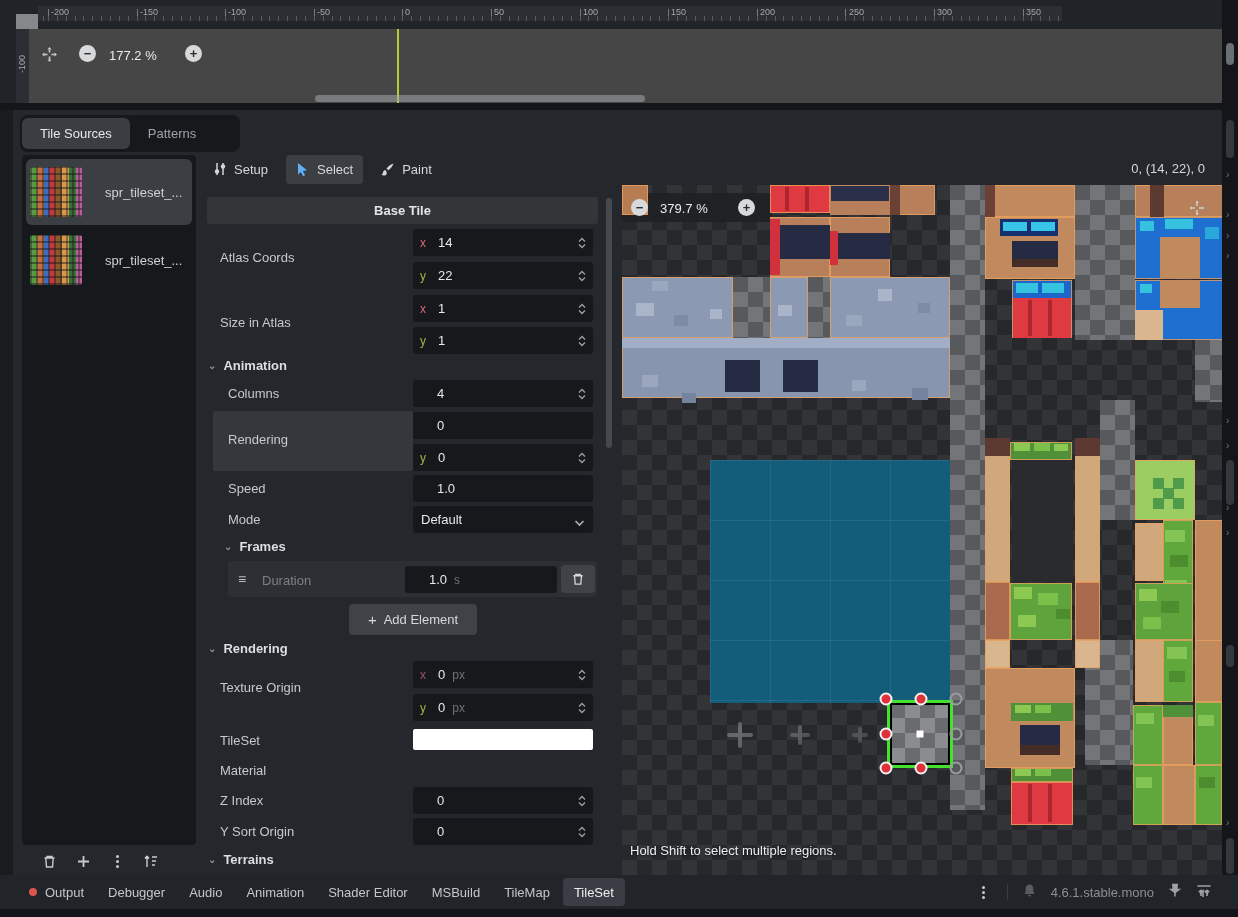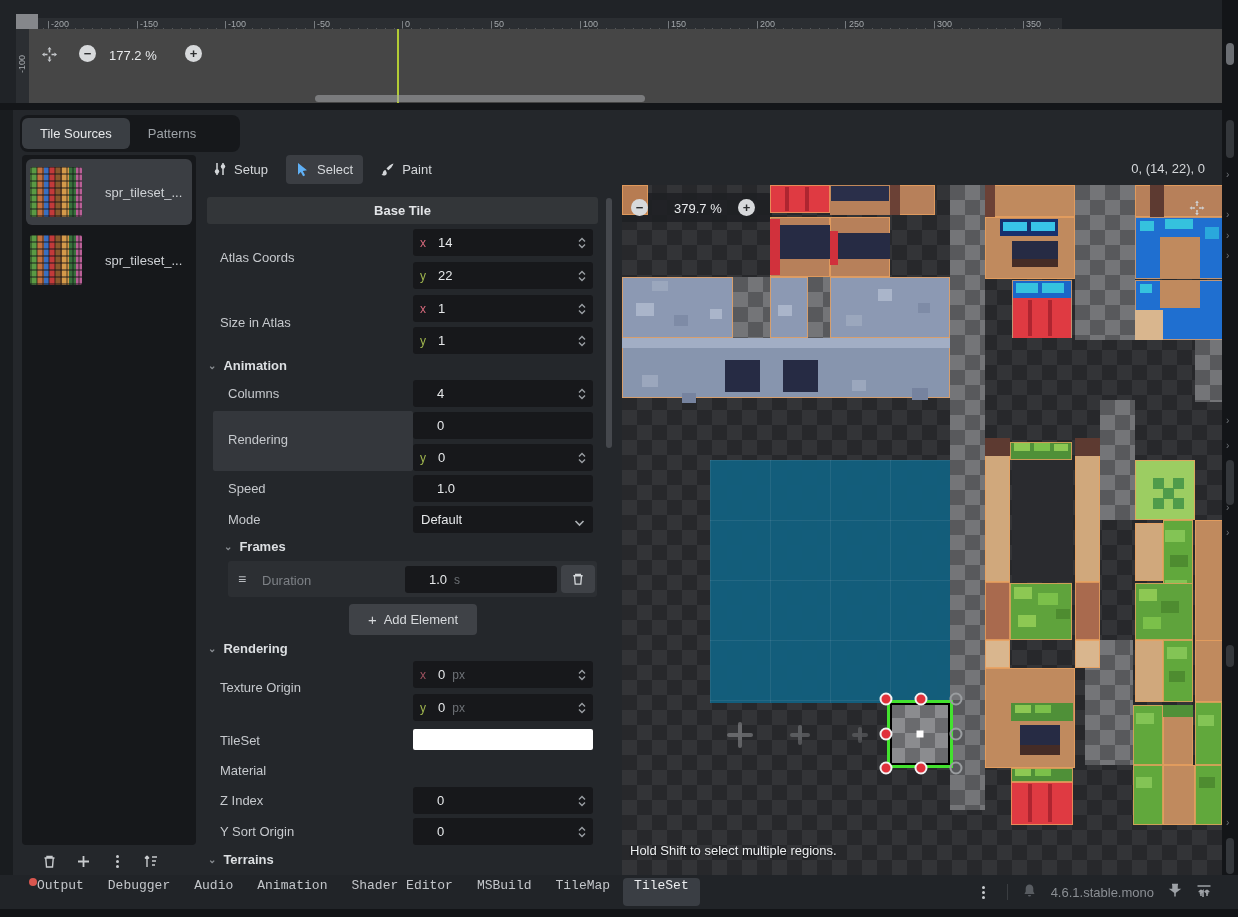--- a/index.html
+++ b/index.html
@@ -7,21 +7,21 @@
         font-family:"Liberation Sans",sans-serif;font-size:13px;color:#cfd2d6;}
   .abs{position:absolute;}
   
   .topbar{position:absolute;left:0;top:0;width:1238px;height:14px;background:#1a1d20;overflow:hidden;}
   .tb-ico{position:absolute;top:2px;width:14px;height:10px;background:#8a8e93;border-radius:2px;opacity:.7;}
   .tb-pill{position:absolute;left:22px;top:-4px;width:26px;height:16px;background:#3a3e44;border-radius:3px;}
   .tb-blue{position:absolute;left:316px;top:-2px;width:15px;height:13px;background:#4b9ce8;border-radius:50%;}
   .tb-view{position:absolute;left:583px;top:-7px;color:#c9ccd0;}
   
   .corner{position:absolute;left:16px;top:14px;width:22px;height:15px;background:#85878b;}
-  .hruler{position:absolute;left:38px;top:18px;width:1024px;height:15px;background:#2b2e32;overflow:hidden;
+  .hruler{position:absolute;left:38px;top:6px;width:1024px;height:15px;background:#2b2e32;overflow:hidden;
     background-image:repeating-linear-gradient(to right,#565a5e 0 1px,transparent 1px 8.86px),
                      repeating-linear-gradient(to right,#777b7f 0 1px,transparent 1px 88.6px);
     background-size:100% 5px,100% 12px;background-position:10px 10px,10px 3px;background-repeat:repeat-x;}
   .tick-label{position:absolute;top:1px;font-size:9px;color:#a4a8ac;}
   .vruler{position:absolute;left:16px;top:29px;width:13px;height:76px;background:#2b2e32;overflow:hidden;}
   .vlab{position:absolute;left:1px;top:26px;font-size:9px;color:#a4a8ac;writing-mode:vertical-rl;transform:rotate(180deg);}
   .viewport{position:absolute;left:29px;top:29px;width:1193px;height:76px;background:#464646;overflow:hidden;}
   .axis-line{position:absolute;left:368px;top:0;width:2px;height:76px;background:#b3cc35;}
   .zoom-circle{width:17px;height:17px;border-radius:50%;background:#d7d9db;color:#2a2c2e;display:flex;
     align-items:center;justify-content:center;font-weight:bold;font-size:13px;line-height:1;}
@@ -108,21 +108,21 @@
     background-size:30px 30px;}
   .selection::after{content:"";position:absolute;left:50%;top:50%;width:7px;height:7px;background:#fff;transform:translate(-50%,-50%);}
   .handle{position:absolute;width:9px;height:9px;border-radius:50%;transform:translate(-50%,-50%);}
   .handle.red{background:#e0313b;border:2px solid #f2f3f4;}
   .handle.gray{background:transparent;border:2px solid #9a9da0;}
   .atlas-zoombar{position:absolute;left:0;top:8px;width:150px;height:29px;background:rgba(30,32,35,.85);border-radius:0 4px 4px 0;}
   .hint{position:absolute;left:8px;top:658px;color:#eceef0;text-shadow:0 1px 2px rgba(0,0,0,.6);}
   .reset-btn{position:absolute;left:566px;top:14px;width:20px;height:20px;color:#d4d7da;}
   
   .statusbar{position:absolute;left:0;top:875px;width:1238px;height:34px;background:#212428;display:flex;align-items:center;}
-  .sb-tab{height:28px;display:flex;gap:0;padding:0 11px;border-radius:4px;color:#c3c6ca;margin-right:2px;font-family:Liberation Mono, monospace;}
+  .sb-tab{height:28px;display:flex;align-items:center;gap:8px;padding:0 11px;border-radius:4px;color:#c3c6ca;margin-right:2px;}
   .sb-tab.active{background:#3a3e44;color:#eceef0;}
   .sb-dot{width:8px;height:8px;border-radius:50%;background:#d8564f;}
   .sb-right{position:absolute;right:26px;top:0;height:34px;display:flex;align-items:center;gap:14px;color:#9ea2a7;}
   .sb-div{width:1px;height:16px;background:#3a3d41;}
   .bottom-edge{position:absolute;left:0;top:909px;width:1238px;height:8px;background:#121417;}
   .version{color:#8b8f94;}
 </style>
 </head>
 <body>
 
@@ -475,21 +475,21 @@
 
   <div class="insp-scroll">
       <div class="th"></div>
     </div>
 
   <div class="atlas" id="atlas">
     <div class="atlas-zoombar"></div>
     <div class="zoom-circle abs" style="left:9px;top:14px;z-index:30;">
         <span>−</span>
       </div>
-    <span class="zoom-label abs" style="left:38px;top:16px;z-index:30;margin-left:14px;">379.7 %</span>
+    <span class="zoom-label abs" style="left:38px;top:16px;z-index:30;">379.7 %</span>
     <div class="zoom-circle abs" style="left:116px;top:14px;z-index:30;">
         <span>+</span>
       </div>
     <span class="reset-btn" style="z-index:30;">
       <svg width="18" height="18" viewBox="0 0 17 17">
           <g stroke="#d0d3d6" stroke-width="1.4" fill="none">
       <path d="M8.5 4v2.5M8.5 13v-2.5M4 8.5h2.5M13 8.5h-2.5"></path>
           </g>
       <g fill="#d0d3d6">
             <path d="M8.5 1.5l1.7 2.2H6.8z"></path>

